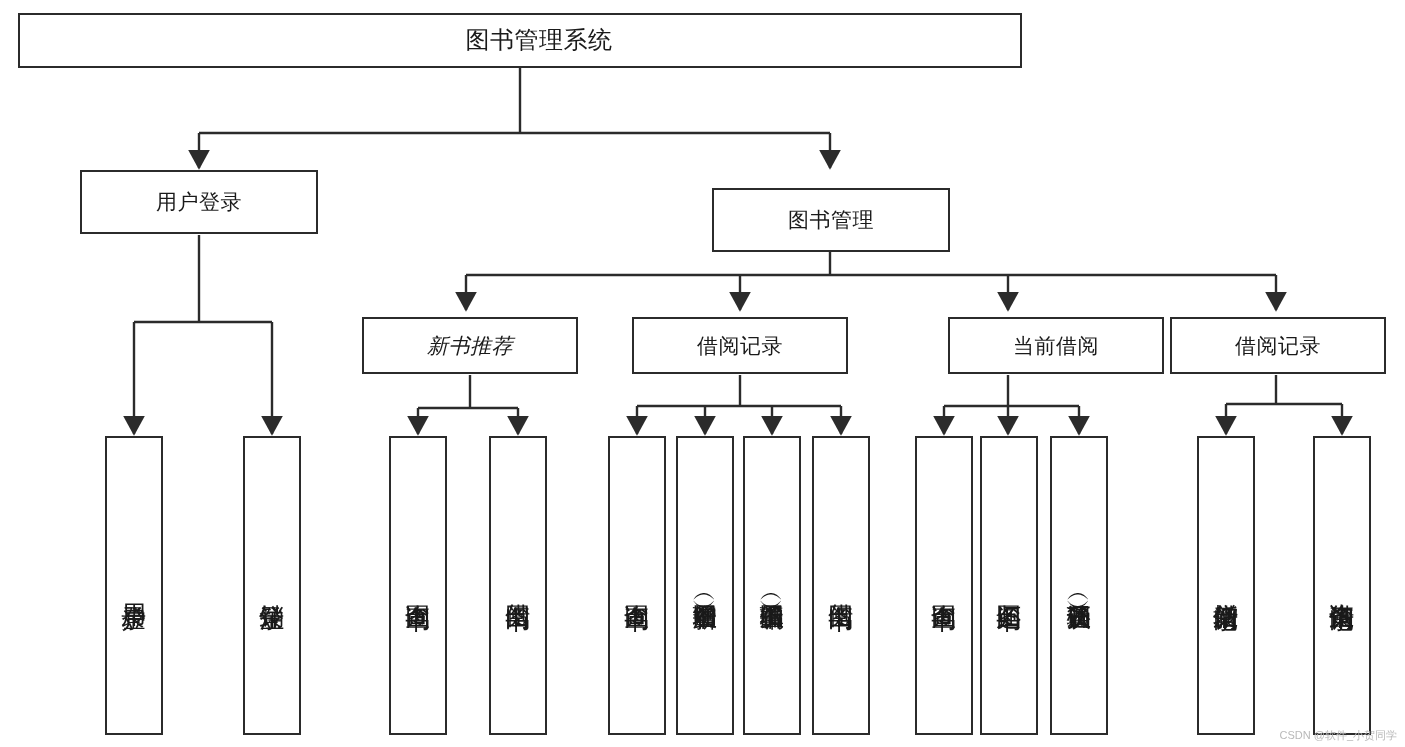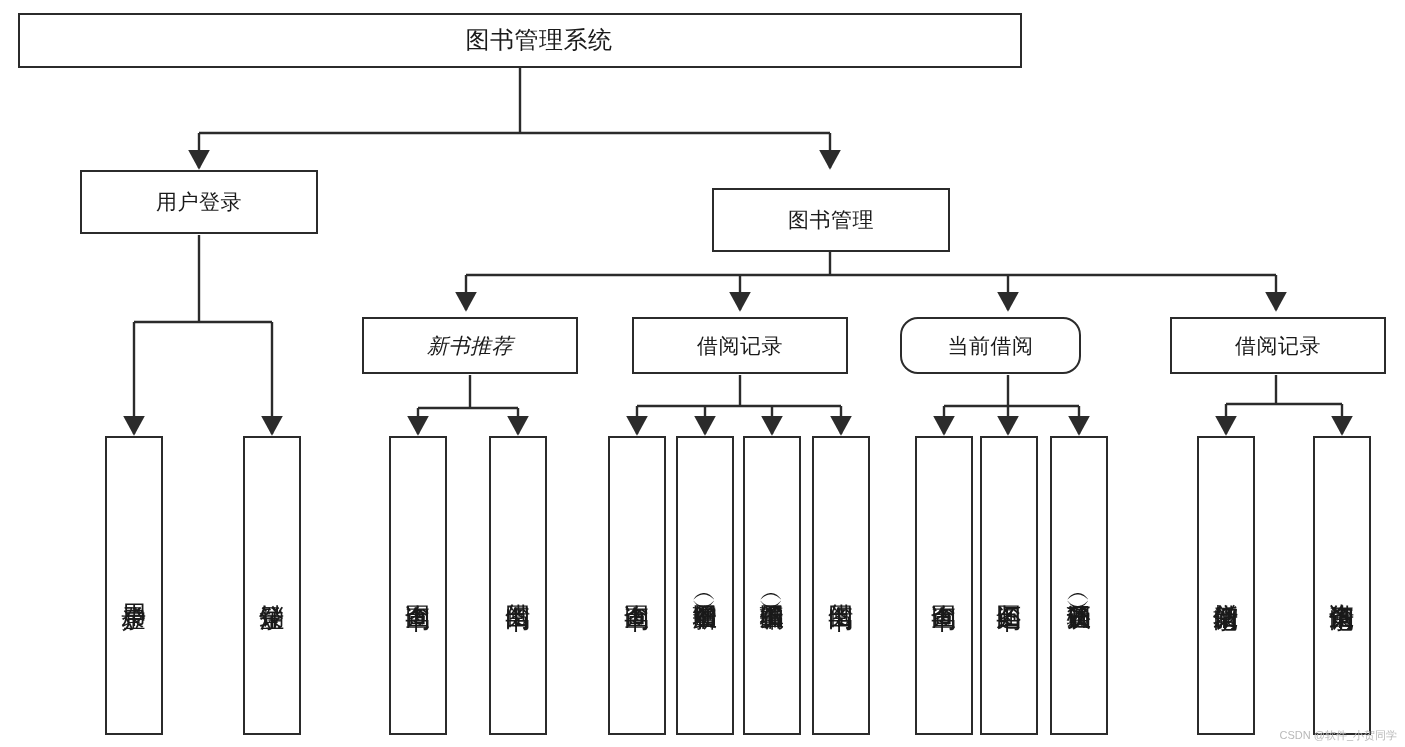--- a/index.html
+++ b/index.html
@@ -144,21 +144,21 @@
   <div class="node horiz" style="left:712px; top:188px; width:238px; height:64px;">
     <span class="lbl">图书管理</span>
   </div>
 
   <div class="node horiz" style="left:362px; top:317px; width:216px; height:57px;font-style:italic;">
     <span class="lbl">新书推荐</span>
   </div>
   <div class="node horiz" style="left:632px; top:317px; width:216px; height:57px;">
     <span class="lbl">借阅记录</span>
   </div>
-  <div class="node horiz" style="left:900px; top:317px; width:181px; height:57px;border-radius:18px;">
+  <div class="node horiz" style="left:948px; top:317px; width:216px; height:57px;">
     <span class="lbl">当前借阅</span>
   </div>
   <div class="node horiz" style="left:1170px; top:317px; width:216px; height:57px;">
     <span class="lbl">借阅记录</span>
   </div>
 
   <div class="node vert" style="left:105px; top:436px; width:58px; height:299px;">
     <span class="lbl">用户登录</span>
   </div>
   <div class="node vert" style="left:243px; top:436px; width:58px; height:299px;">

